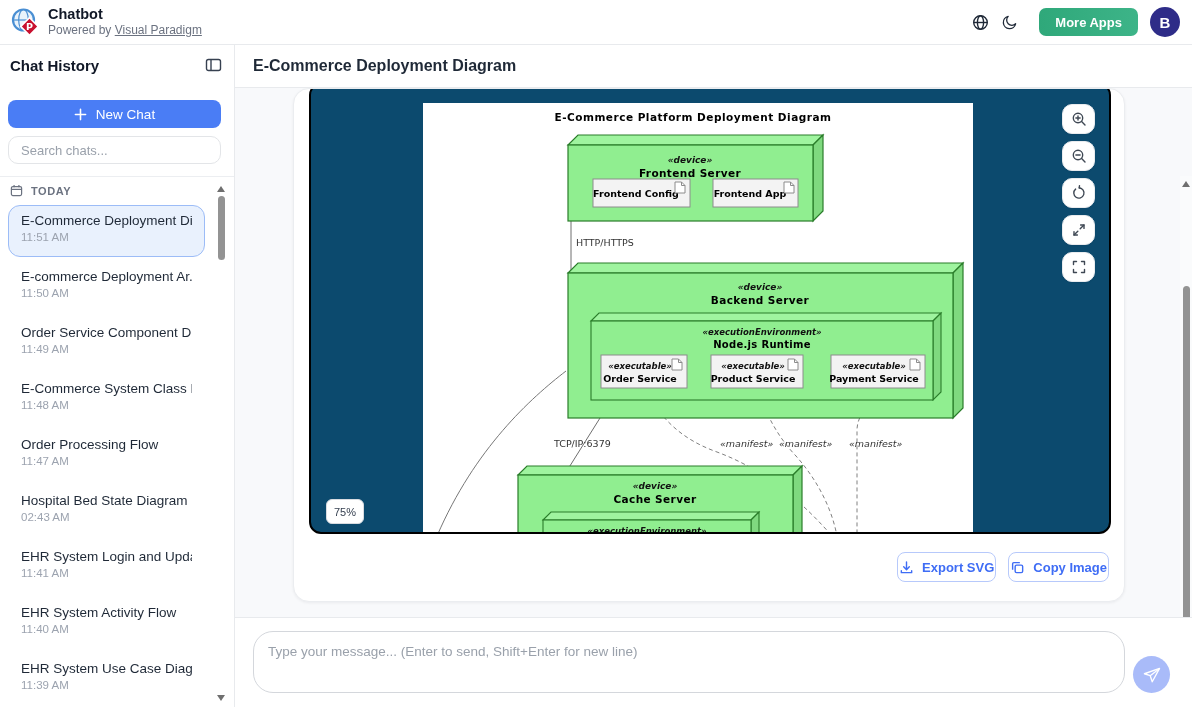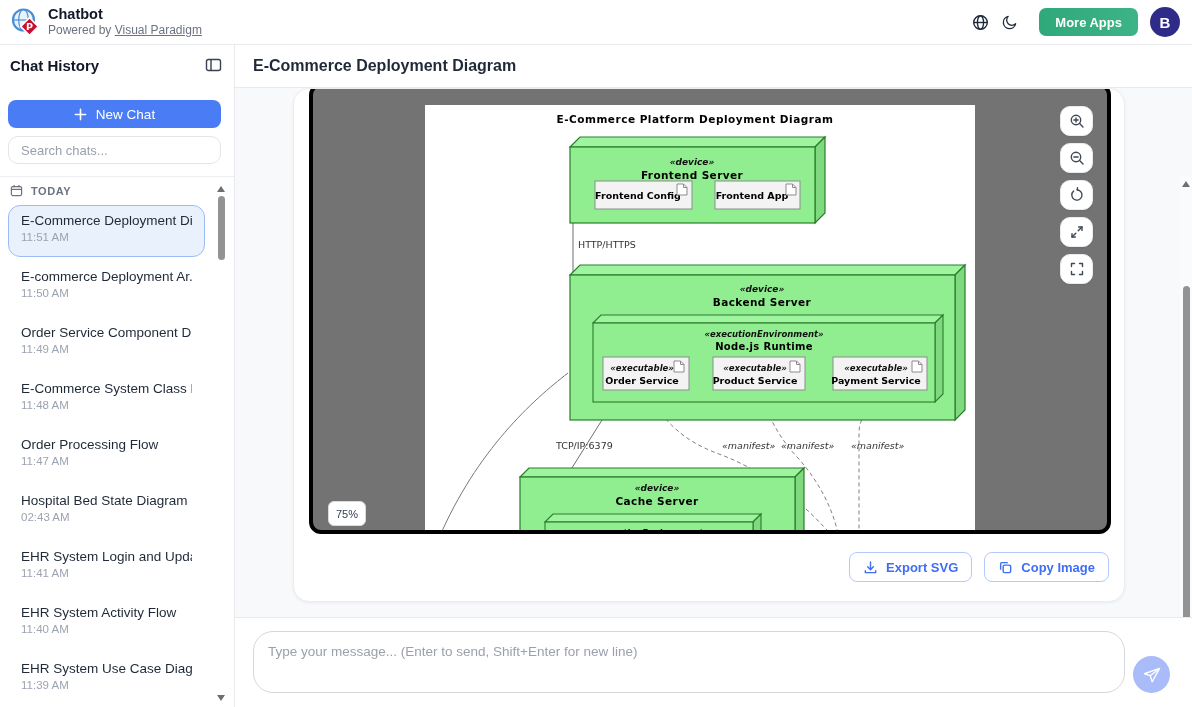--- a/index.html
+++ b/index.html
@@ -52,34 +52,34 @@
   .arr.up{border-bottom:6px solid #6f6f6f;}
   .arr.dn{border-top:6px solid #6f6f6f;}
   
   .main-head{position:absolute;left:235px;right:0;top:45px;height:43px;background:#fff;
              border-bottom:1px solid #e8eaed;box-sizing:border-box;display:flex;align-items:center;}
   .page-title{margin-left:18px;font-size:16px;font-weight:700;color:#1f2937;}
   .chat-area{position:absolute;left:235px;right:0;top:88px;height:529px;background:#f8f9fb;overflow:hidden;}
   .msg-card{position:absolute;left:58px;top:0;width:832px;height:514px;background:#fff;
             border:1px solid #ebedf0;border-radius:16px;box-shadow:0 1px 3px rgba(16,24,40,.06);
             box-sizing:border-box;overflow:hidden;}
-  .viewer{position:absolute;left:15px;top:-6px;width:802px;height:451px;background:#737373;
-          border:4px solid #000000;border-radius:12px;box-sizing:border-box;overflow:hidden;}
+  .viewer{position:absolute;left:15px;top:-6px;width:802px;height:451px;background:#0c4a6e;
+          border:2px solid #000000;border-radius:12px;box-sizing:border-box;overflow:hidden;}
   .canvas{position:absolute;left:112px;top:18px;width:550px;height:433px;background:#fff;cursor:grab;}
   .zoom-badge{position:absolute;left:15px;top:414px;width:36px;height:23px;background:#fff;
               border:1px solid #d8dbe0;border-radius:6px;font-size:11px;color:#374151;
               display:flex;align-items:center;justify-content:center;}
   .controls{position:absolute;right:14px;top:19px;display:flex;flex-direction:column;gap:7px;}
   .ctrl{width:33px;height:30px;background:#fff;border:1px solid #e9ebee;border-radius:10px;
         box-shadow:0 1px 2px rgba(16,24,40,.06);display:flex;align-items:center;justify-content:center;
         cursor:pointer;padding:0;}
   .actions{position:absolute;right:15px;top:463px;display:flex;gap:12px;}
   .action-btn{height:30px;border:1px solid #b7c9fb;border-radius:8px;background:#fff;color:#3f6df5;
               font-size:13px;font-weight:600;font-family:inherit;display:flex;align-items:center;
-              gap:8px;padding:0 13px;cursor:pointer;}
+              gap:8px;padding:0 1px;cursor:pointer;}
   
   .composer{position:absolute;left:235px;right:0;bottom:0;height:90px;background:#fff;
             border-top:1px solid #e8eaed;box-sizing:border-box;}
   .composer textarea{position:absolute;left:18px;top:13px;width:872px;height:62px;box-sizing:border-box;
             border:1px solid #d4d7dc;border-radius:20px;padding:12px 14px;resize:none;outline:none;
             font-family:"Liberation Sans",sans-serif;font-size:13.5px;color:#111;}
   .composer textarea::placeholder{color:#9aa1ab;}
   .send{position:absolute;left:898px;top:38px;width:37px;height:37px;border-radius:50%;border:none;
         background:#a9bbf9;display:flex;align-items:center;justify-content:center;cursor:pointer;}
   

